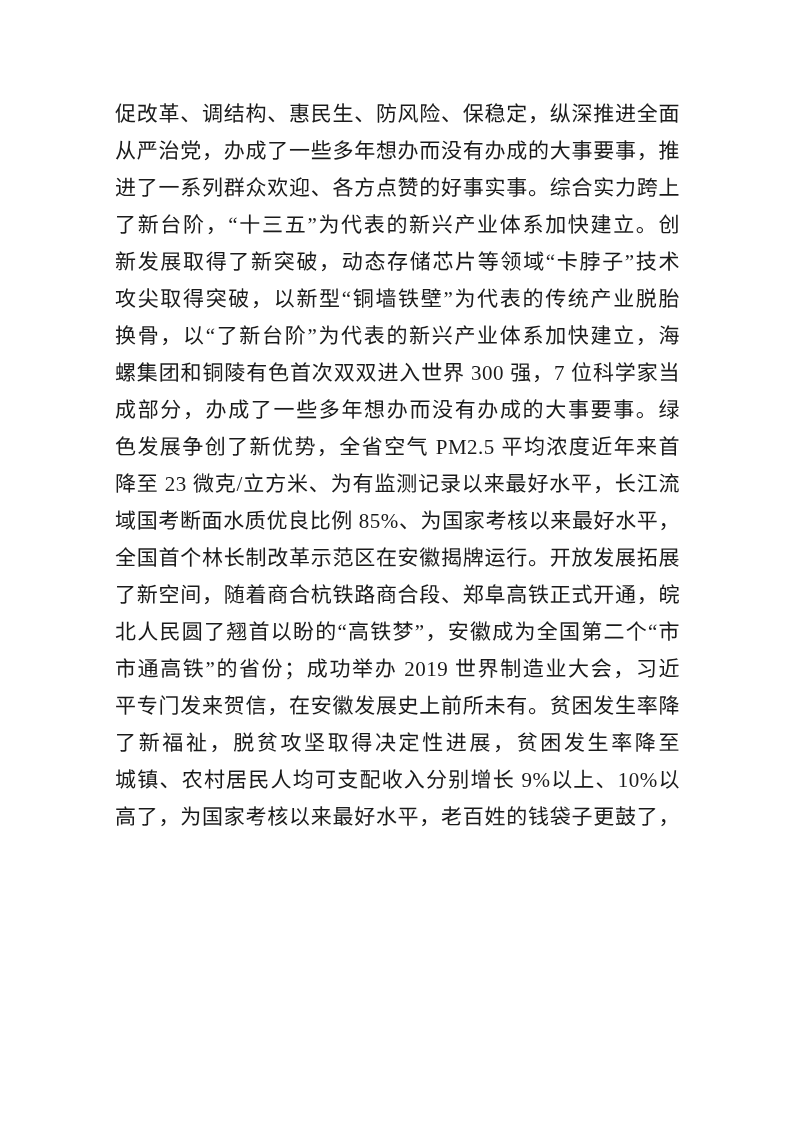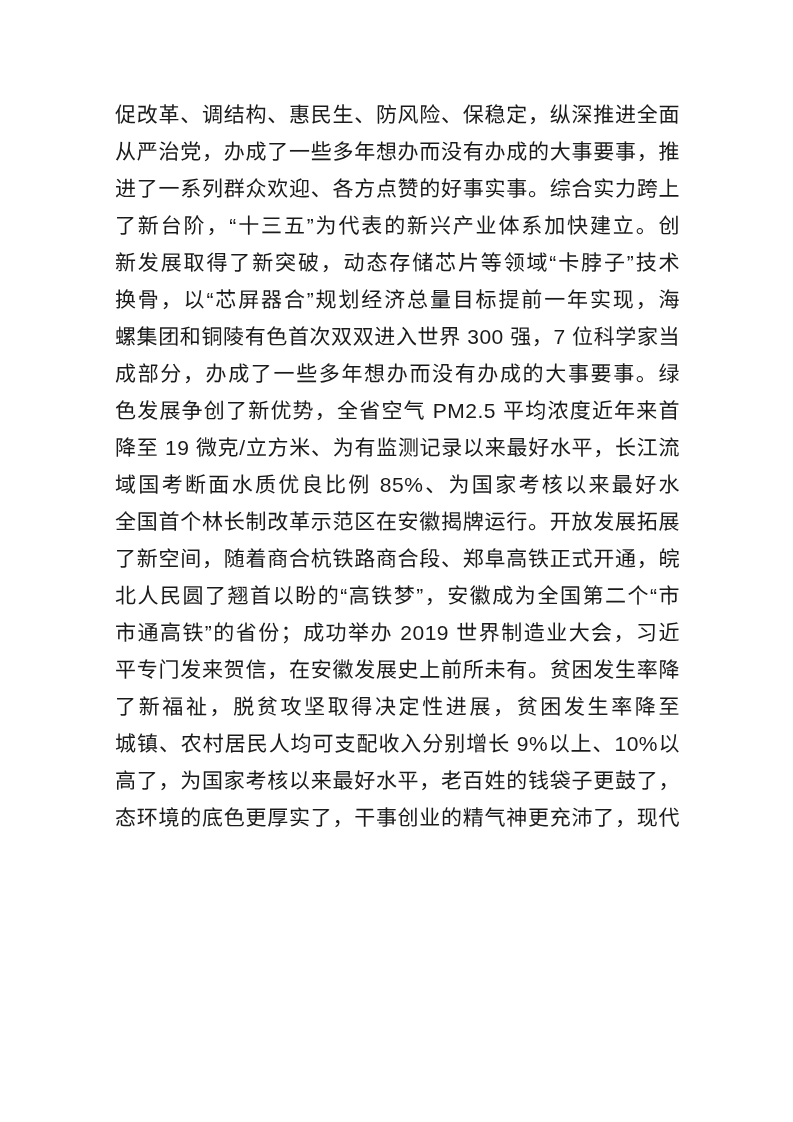--- a/index.html
+++ b/index.html
@@ -6,21 +6,21 @@
       margin: 0;
       padding: 0;
       background: #ffffff;
     }
     .page {
       position: relative;
       width: 793px;
       height: 1122px;
       background: #ffffff;
       color: #000000;
-      font-family: Liberation Sans, sans-serif;
+      font-family: Liberation Serif, serif;
       overflow: hidden;
     }
     .text-block {
       position: absolute;
       left: 115px;
       top: 96px;
       width: 565px;
     }
     .line {
       font-size: 21px;
@@ -39,29 +39,29 @@
 </head>
 <body>
 
 <div class="page">
   <div class="text-block">
     <div class="line">促改革、调结构、惠民生、防风险、保稳定，纵深推进全面</div>
     <div class="line">从严治党，办成了一些多年想办而没有办成的大事要事，推</div>
     <div class="line">进了一系列群众欢迎、各方点赞的好事实事。综合实力跨上</div>
     <div class="line">了新台阶，“十三五”为代表的新兴产业体系加快建立。创</div>
     <div class="line">新发展取得了新突破，动态存储芯片等领域“卡脖子”技术</div>
-    <div class="line">换骨，以“芯屏器合”规划经济总量目标提前一年实现，海</div>
+    <div class="line">攻尖取得突破，以新型“铜墙铁壁”为代表的传统产业脱胎</div>
+    <div class="line">换骨，以“了新台阶”为代表的新兴产业体系加快建立，海</div>
     <div class="line">螺集团和铜陵有色首次双双进入世界 300 强，7 位科学家当</div>
     <div class="line">成部分，办成了一些多年想办而没有办成的大事要事。绿</div>
     <div class="line">色发展争创了新优势，全省空气 PM2.5 平均浓度近年来首次</div>
-    <div class="line">降至 19 微克/立方米、为有监测记录以来最好水平，长江流</div>
+    <div class="line">降至 23 微克/立方米、为有监测记录以来最好水平，长江流</div>
     <div class="line">域国考断面水质优良比例 85%、为国家考核以来最好水平，</div>
     <div class="line">全国首个林长制改革示范区在安徽揭牌运行。开放发展拓展</div>
     <div class="line">了新空间，随着商合杭铁路商合段、郑阜高铁正式开通，皖</div>
     <div class="line">北人民圆了翘首以盼的“高铁梦”，安徽成为全国第二个“市</div>
     <div class="line">市通高铁”的省份；成功举办 2019 世界制造业大会，习近</div>
     <div class="line">平专门发来贺信，在安徽发展史上前所未有。贫困发生率降至</div>
     <div class="line">了新福祉，脱贫攻坚取得决定性进展，贫困发生率降至 0.16%，</div>
     <div class="line">城镇、农村居民人均可支配收入分别增长 9%以上、10%以上，</div>
     <div class="line">高了，为国家考核以来最好水平，老百姓的钱袋子更鼓了，生</div>
-    <div class="line">态环境的底色更厚实了，干事创业的精气神更充沛了，现代</div>
   </div>
 </div>
 
 </body></html>

